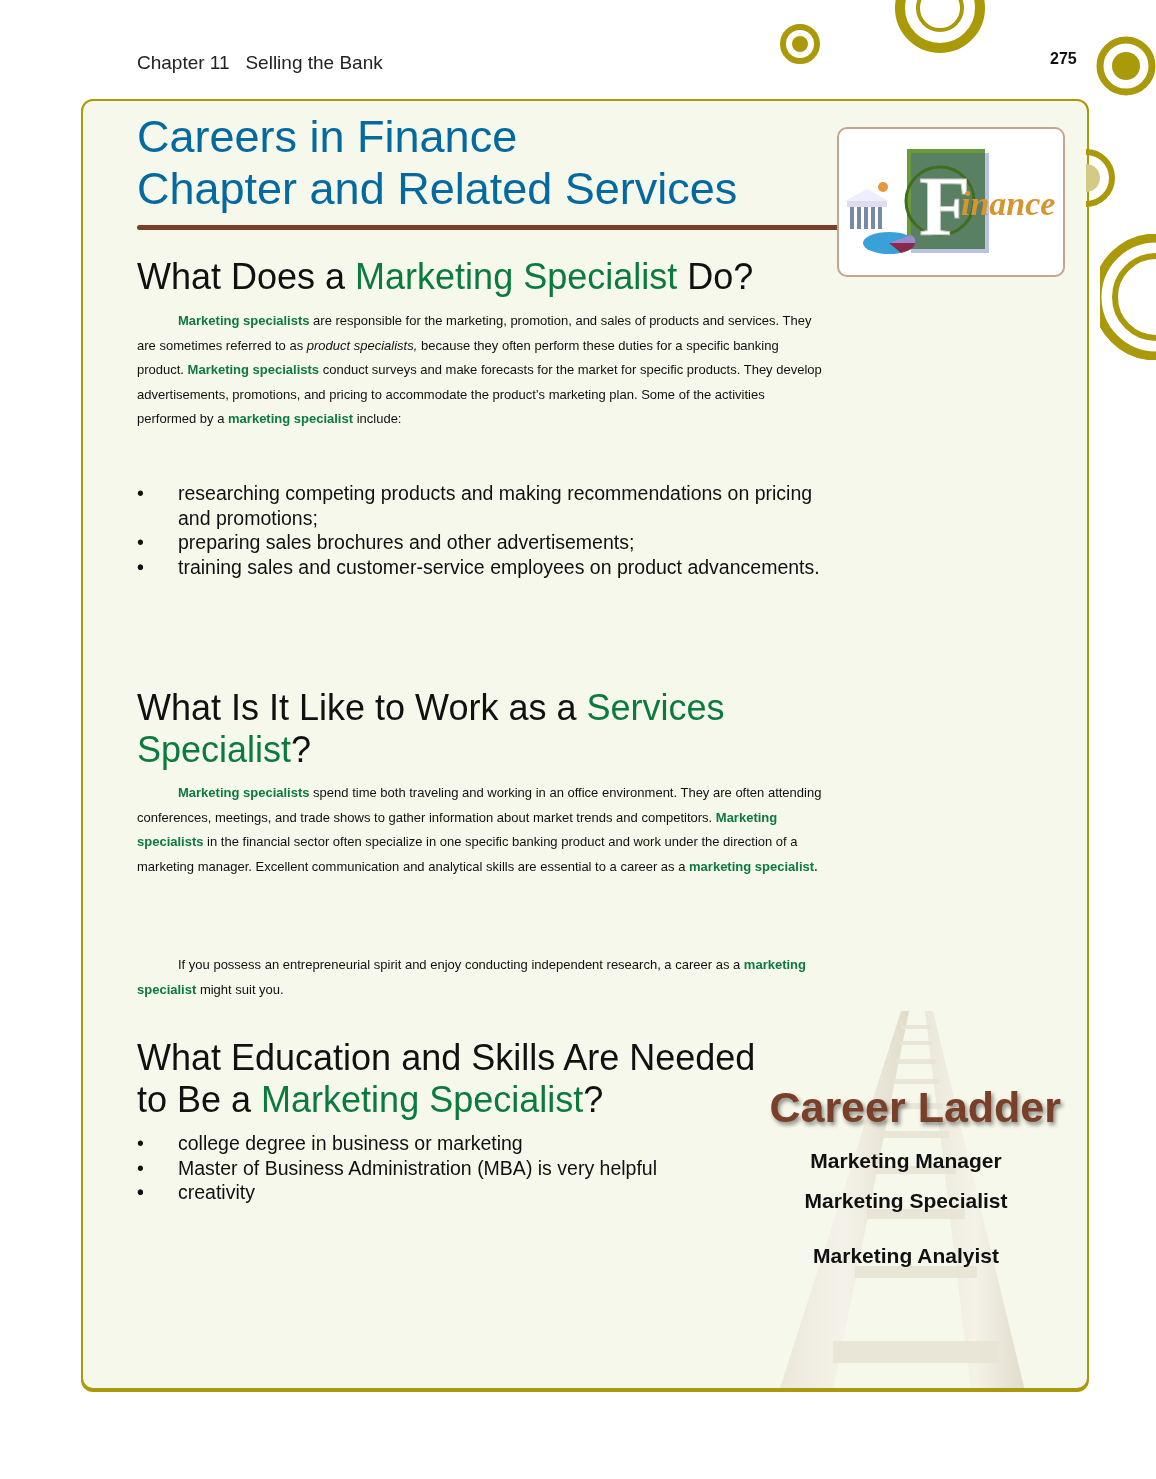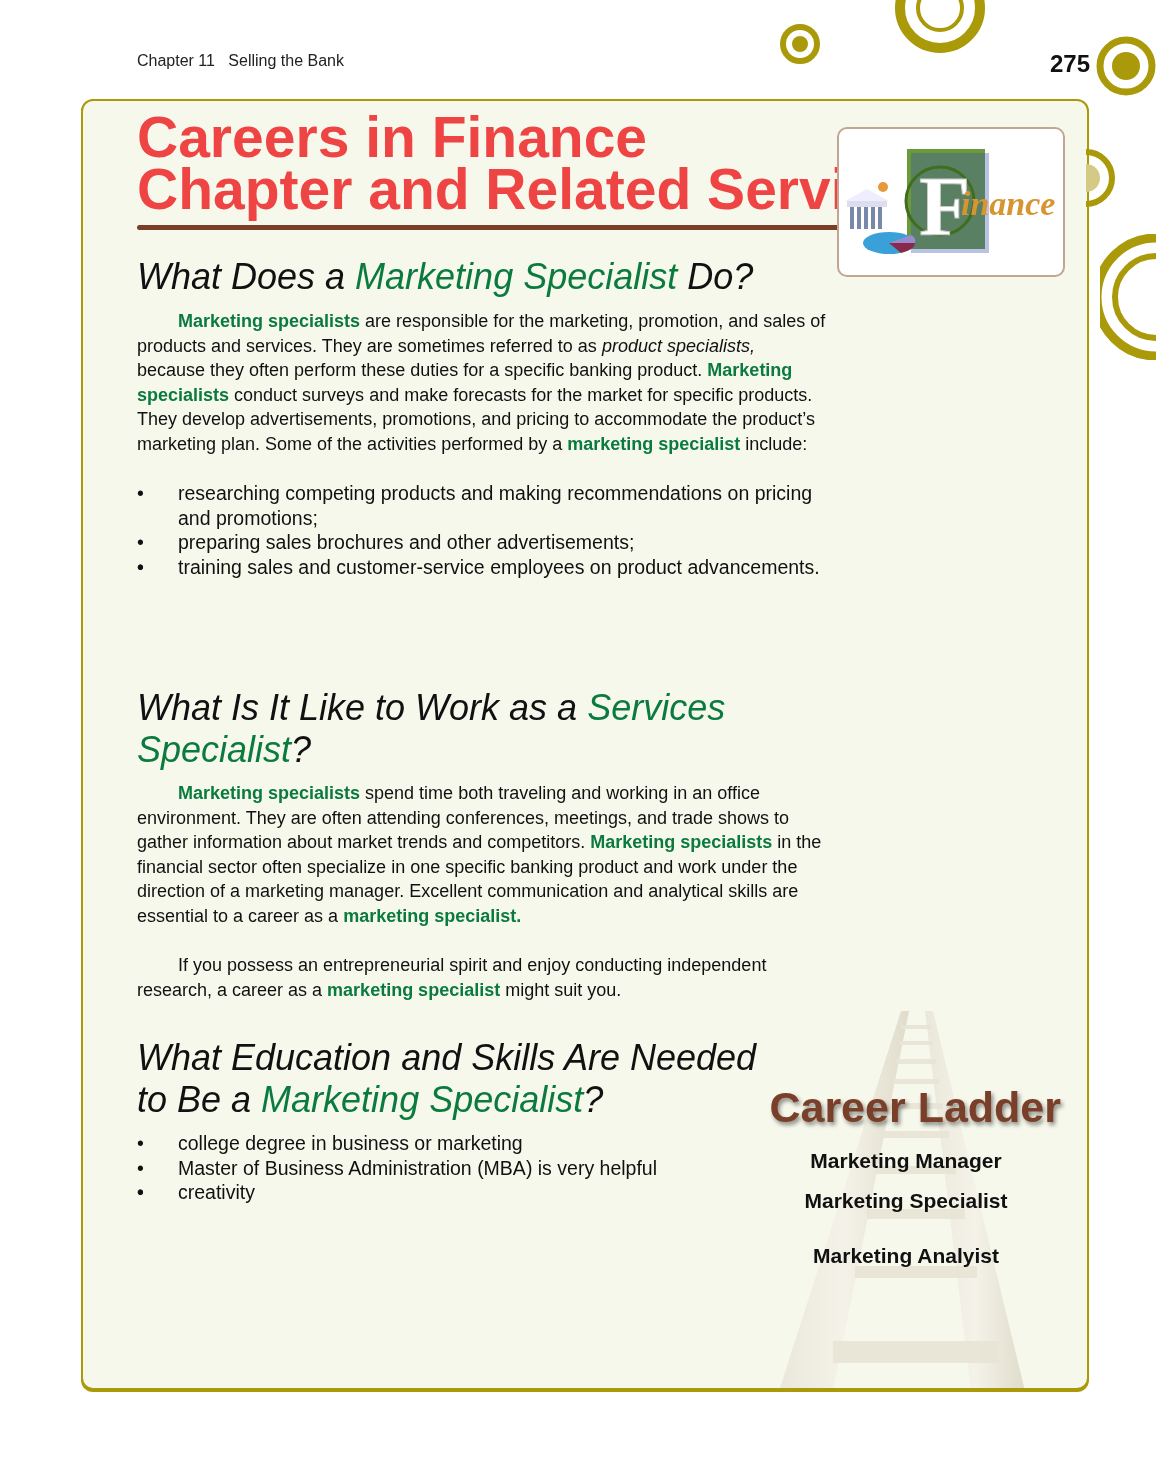--- a/index.html
+++ b/index.html
@@ -4,58 +4,58 @@
   <style>
     html, body { margin: 0; padding: 0; }
     body {
       width: 1156px; height: 1479px; position: relative; overflow: hidden;
       background: #ffffff;
       font-family: "Liberation Sans", sans-serif;
       color: #111;
     }
     .running-head {
       position: absolute; left: 137px; top: 52px;
-      font-size: 16px; color: #222; white-space: pre;
+      font-size: 19px; color: #222; white-space: pre;
     }
     .page-num {
       position: absolute; left: 1050px; top: 50px;
-      font-size: 24px; font-weight: bold; color: #111;
+      font-size: 16px; font-weight: bold; color: #111;
     }
     .deco { position: absolute; }
     .panel {
       position: absolute; left: 81px; top: 99px; width: 1004px; height: 1287px;
       background: #f7f8ec;
       border: 2px solid #aa9a0a;
       border-radius: 12px;
       box-shadow: 0 2px 0 #aa9a0a;
       overflow: hidden;
     }
     .ladder { position: absolute; left: 690px; top: 910px; width: 290px; height: 380px; }
     .title {
       position: absolute; left: 54px; top: 10px;
-      font-size: 57px; line-height: 52px; color: #ef4444; font-weight: bold; margin: 0;
+      font-size: 45px; line-height: 52px; color: #0369a1; font-weight: normal; margin: 0;
     }
     .title-rule {
       position: absolute; left: 54px; top: 124px; width: 704px; height: 5px;
       background: #7a3f28; border-radius: 3px;
     }
     .logo-box {
       position: absolute; left: 754px; top: 26px; width: 224px; height: 146px;
       background: #ffffff; border: 2px solid #c4a592; border-radius: 10px;
     }
     .logo-box svg { position: absolute; left: 6px; top: 14px; }
     h2 {
       position: absolute; left: 54px; margin: 0;
-      font-size: 36px; line-height: 42px; font-weight: normal; color: #111; font-style: italic;
+      font-size: 36px; line-height: 42px; font-weight: normal; color: #111;
     }
     .g { color: #0b7a3e; }
     .gb { color: #0b7a3e; font-weight: bold; }
     .p {
       position: absolute; left: 54px; width: 690px; margin: 0;
-      font-size: 18px; line-height: 24.5px; color: #111;
+      font-size: 13px; line-height: 24.5px; color: #111;
     }
     .indent { display: inline-block; width: 41px; }
     ul.bul {
       position: absolute; left: 54px; width: 690px; margin: 0; padding: 0; list-style: none;
       font-size: 19.5px; line-height: 24.5px;
     }
     ul.bul li { position: relative; padding-left: 41px; }
     ul.bul li .dot { position: absolute; left: 0; top: 0; }
     .cl-title {
       position: absolute; left: 668px; top: 982px; width: 310px; text-align: right;

